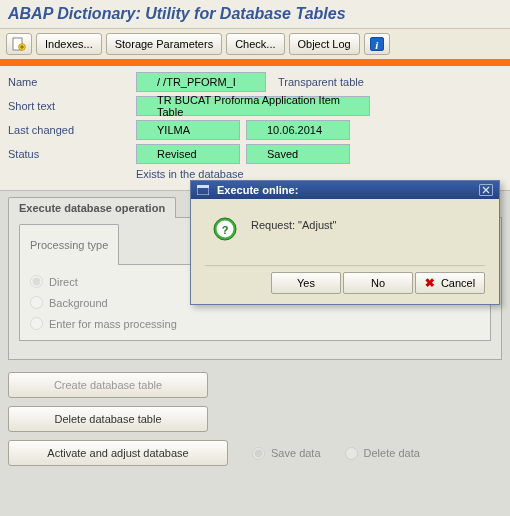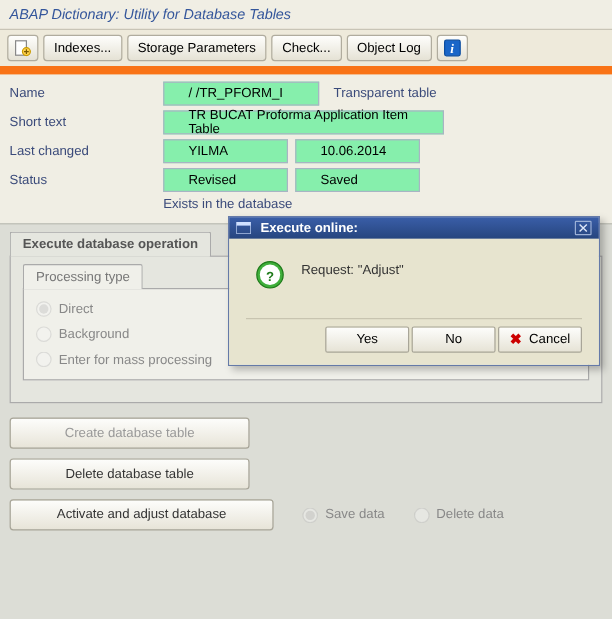--- a/index.html
+++ b/index.html
@@ -1,30 +1,30 @@
 <!DOCTYPE html>
 <html><head>
 <meta charset="utf-8">
 <style>
   * { box-sizing: border-box; margin: 0; padding: 0; font-family: Arial, sans-serif; font-size: 11px; }
   body { background: #f0eee4; width: 510px; height: 516px; overflow: hidden; position: relative; }
-  .title { color: #34569b; font-size: 12px; font-style: italic; font-weight: normal; padding: 5px 8px; }
+  .title { color: #34569b; font-size: 16px; font-style: italic; font-weight: bold; padding: 5px 8px; }
   .toolbar { background: #eeeadb; border-top: 1px solid #c8c4b6; border-bottom: 7px solid #f97316; padding: 4px 6px; display: flex; gap: 4px; }
   .tbtn { background: linear-gradient(#fefefc,#e5e2d5); border: 1px solid #b0ac9e; border-radius: 3px; padding: 3px 8px; cursor: pointer; display: inline-flex; align-items: center; gap: 4px; min-height: 22px; }
   .tbtn.icon { padding: 3px 5px; }
   .field-area { padding: 6px 8px; }
   .row { display: flex; align-items: center; margin-bottom: 4px; }
   .lbl { width: 128px; color: #3a4a7a; }
   .ro { background: #86efac; border: 1px solid #a8b4c4; padding: 3px 20px; margin-right: 6px; height: 20px; display: flex; align-items: center; }
   .static { color: #3a4a7a; padding-left: 6px; }
   
   .bottom { background: #dcddd6; border-top: 1px solid #bcbdb4; padding: 6px 8px; height: 100%; }
   .group-tab { display:inline-block; background: #e5e6df; border: 1px solid #aaa; border-bottom: none; padding: 4px 10px; color: #555; position: relative; z-index: 2; border-radius: 2px 2px 0 0; font-weight: bold; }
   .group-body { border: 1px solid #aaa; padding: 6px 10px 18px; margin-top: -1px; background: #e5e6df; margin-bottom: 12px; }
-  .sub-tab { display:inline-block; background: #f0f0ea; border: 1px solid #aaa; border-bottom:none; padding: 4px 10px; color:#777; border-radius: 2px 2px 0 0;}
+  .sub-tab { display:inline-block; background: #f0f0ea; border: 1px solid #aaa; border-bottom:none; padding: 14px 10px; color:#777; border-radius: 2px 2px 0 0;}
   .sub-body { border: 1px solid #aaa; padding: 6px 10px; margin-top:-1px; background:#f0f0ea; }
   .radio-row { display:flex; align-items:center; gap:6px; padding:4px 0; color:#888; }
   .action-btn { background: linear-gradient(#fdfdfb,#e7e4d8); border:1px solid #a8a598; border-radius:3px; padding:6px 14px; min-width:200px; text-align:center; cursor:pointer; color:#333; }
   .action-btn.disabled { color:#999; }
   .action-row { margin: 8px 0; display:flex; align-items:center; gap: 24px; }
   .opt { display:flex; align-items:center; gap:6px; color:#888; }
   
   
   .dialog { position:absolute; left:190px; top:180px; width:310px; box-shadow: 3px 3px 6px rgba(0,0,0,0.25); border:1px solid #657aa8; }
   .dlg-title { background: linear-gradient(#3a5ea8,#26457e); color:#fff; padding:3px 6px; display:flex; align-items:center; justify-content:space-between; font-size:11px;font-weight:bold; }

